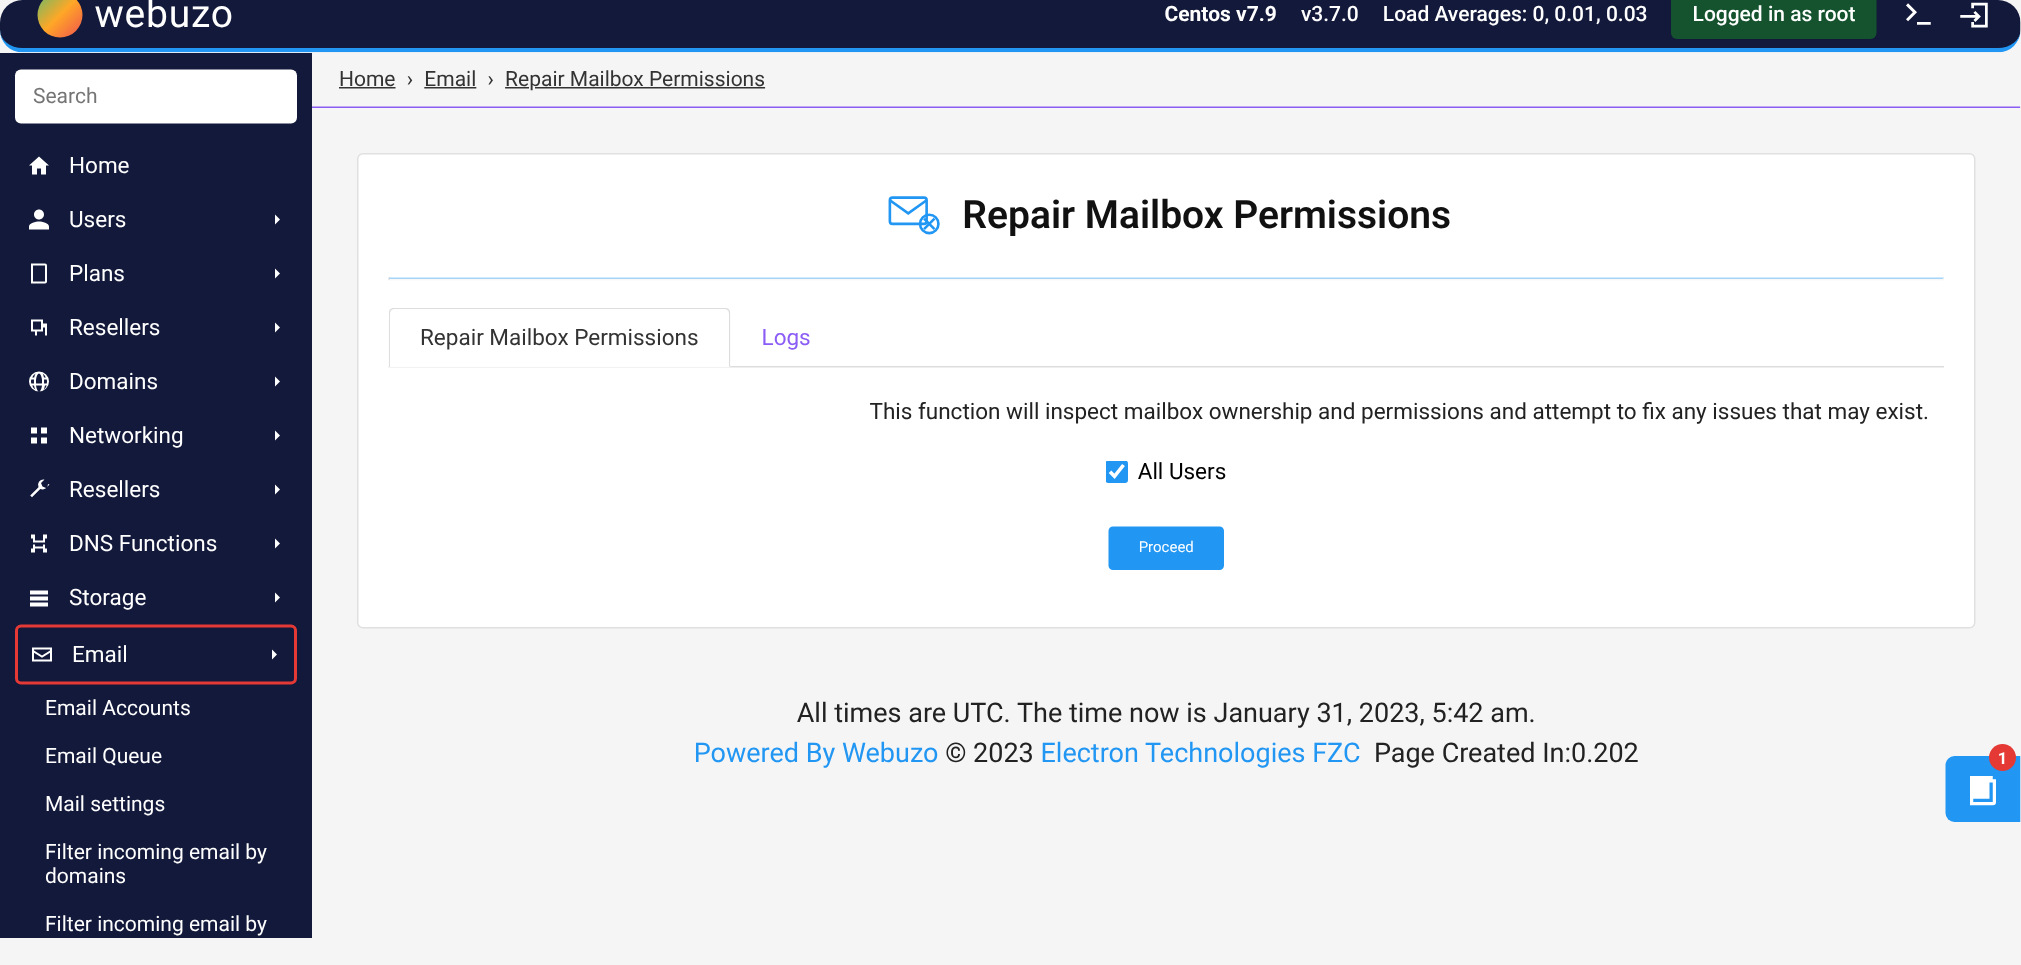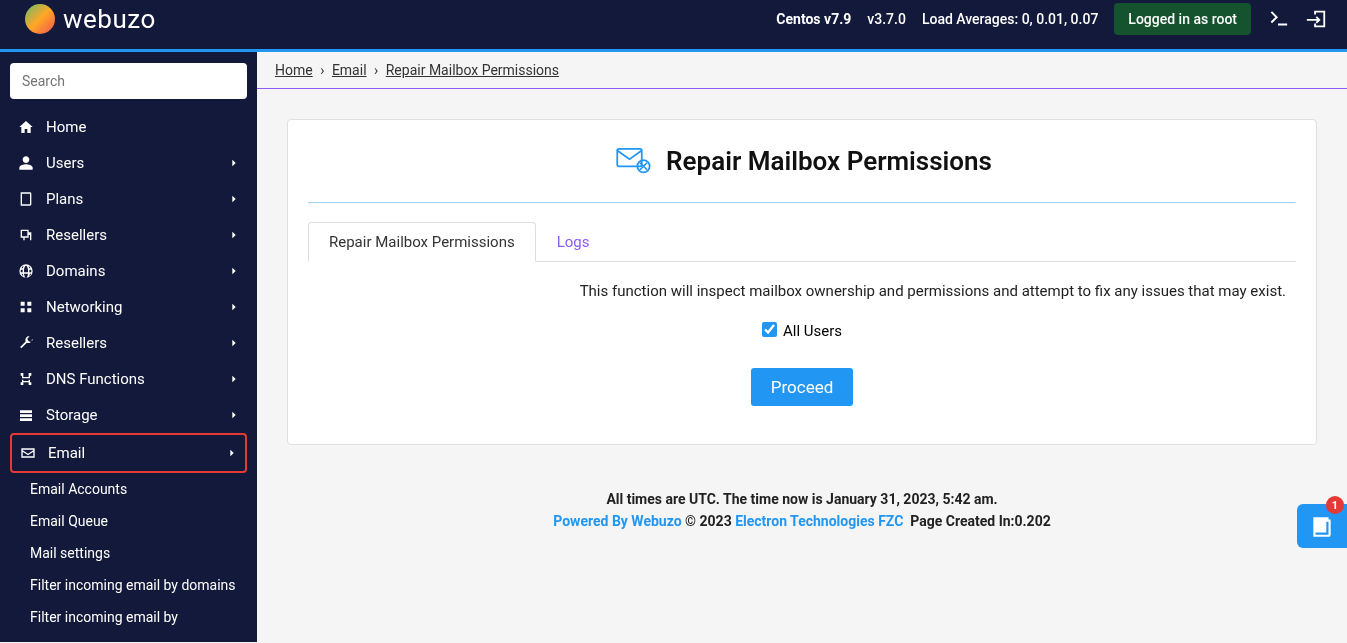--- a/index.html
+++ b/index.html
@@ -10,25 +10,26 @@
 }
 body {
   background: #f5f5f5;
   width: 1347px;
   height: 643px;
   overflow: hidden;
   position: relative;
 }
 .topbar {
   background: #13193a;
-  height: 52px;
+  height: 35px;
   display: flex;
   align-items: center;
   padding: 0 20px 12px 25px;
   border-bottom: 3px solid #2196f3;
+  border-radius: 15px;
 }
 .logo {
   display: flex;
   align-items: center;
   gap: 8px;
 }
 .logo-icon {
   width: 30px;
   height: 30px;
   border-radius: 50%;
@@ -67,21 +68,21 @@
   width: 22px;
   height: 22px;
   fill: #fff;
   cursor: pointer;
 }
 .layout {
   display: flex;
   height: calc(100% - 53px);
 }
 .sidebar {
-  width: 257px;
+  width: 208px;
   background: #13193a;
   padding: 11px 10px;
   overflow-y: auto;
 }
 .search-box {
   width: 100%;
   padding: 10px 12px;
   border: none;
   border-radius: 4px;
   font-size: 14px;
@@ -204,46 +205,45 @@
   z-index: 2;
 }
 .description {
   font-size: 15px;
   color: #222;
   margin-bottom: 22px;
   text-align: right;
 }
 .checkbox-row {
   display: flex;
-  align-items: flex-start;
+  align-items: center;
   justify-content: center;
   gap: 6px;
   margin-bottom: 28px;
   font-size: 15px;
 }
 .checkbox-row input {
   width: 15px;
   height: 15px;
   accent-color: #2196f3;
 }
 .proceed-btn {
   background: #2196f3;
   color: #fff;
   border: none;
   padding: 9px 20px;
-  font-size: 17px;
+  font-size: 10px;
   border-radius: 3px;
   cursor: pointer;
 }
 .footer {
   text-align: center;
-  font-size: 14px;
+  font-size: 18px;
   color: #222;
   padding: 20px;
-  font-weight: bold;
 }
 .footer-row {
   margin: 6px 0;
 }
 .footer a {
   color: #2196f3;
   text-decoration: none;
 }
 .float-widget {
   position: absolute;
@@ -283,21 +283,21 @@
 <body>
 
 <div class="topbar">
   <div class="logo">
     <div class="logo-icon"></div>
     <span class="logo-text">webuzo</span>
   </div>
   <div class="topbar-right">
     <span class="topbar-text bold">Centos v7.9</span>
     <span class="topbar-text">v3.7.0</span>
-    <span class="topbar-text">Load Averages: 0, 0.01, 0.07</span>
+    <span class="topbar-text">Load Averages: 0, 0.01, 0.03</span>
     <span class="login-badge">Logged in as root</span>
     <svg class="top-icon" viewBox="0 0 24 24">
         <path d="M4 5l5 5-5 5 1.5 1.5L12 10 5.5 3.5 4 5zm8 12h10v2H12v-2z"></path>
       </svg>
     <svg class="top-icon" viewBox="0 0 24 24">
         <path d="M10 3v4h2V5h8v14h-8v-2h-2v4h12V3H10zm3 6l-1.4 1.4L13.2 12H2v2h11.2l-1.6 1.6L13 17l4-4-4-4z"></path>
       </svg>
   </div>
 </div>
 

